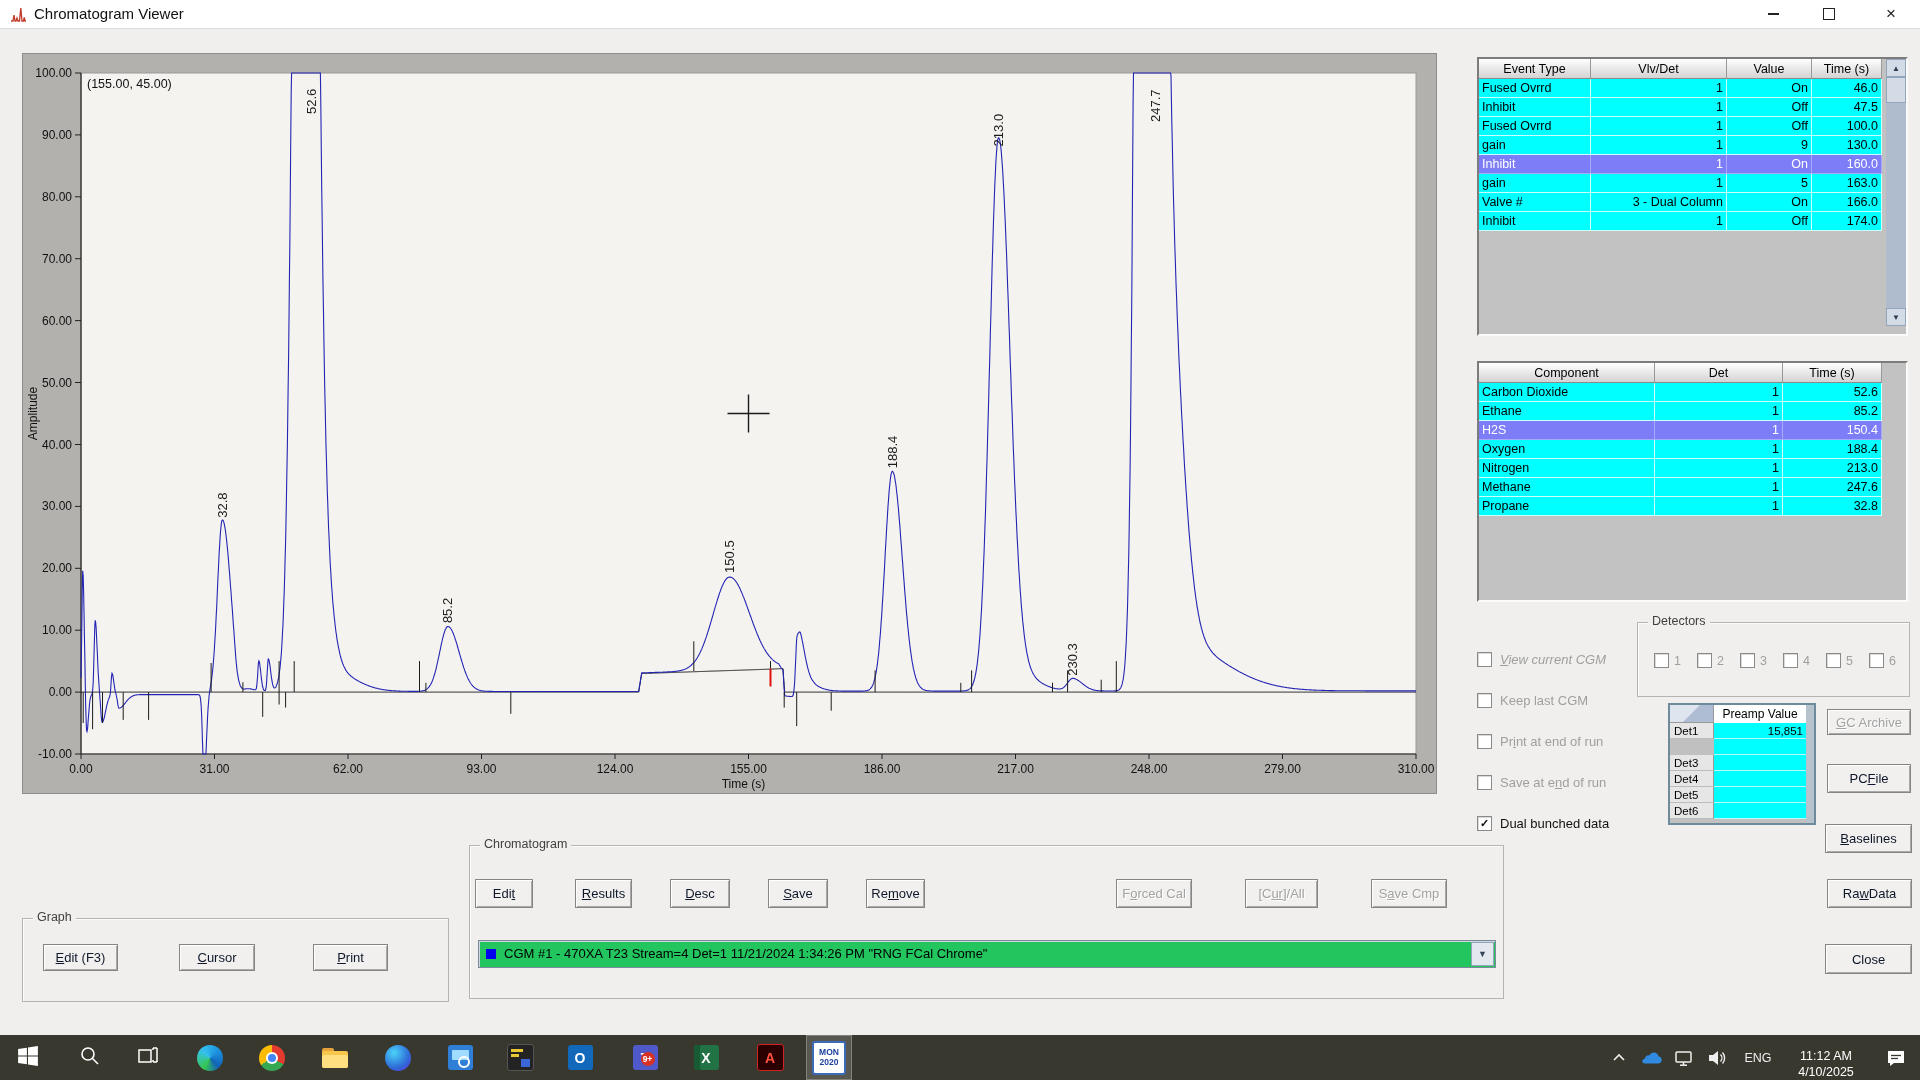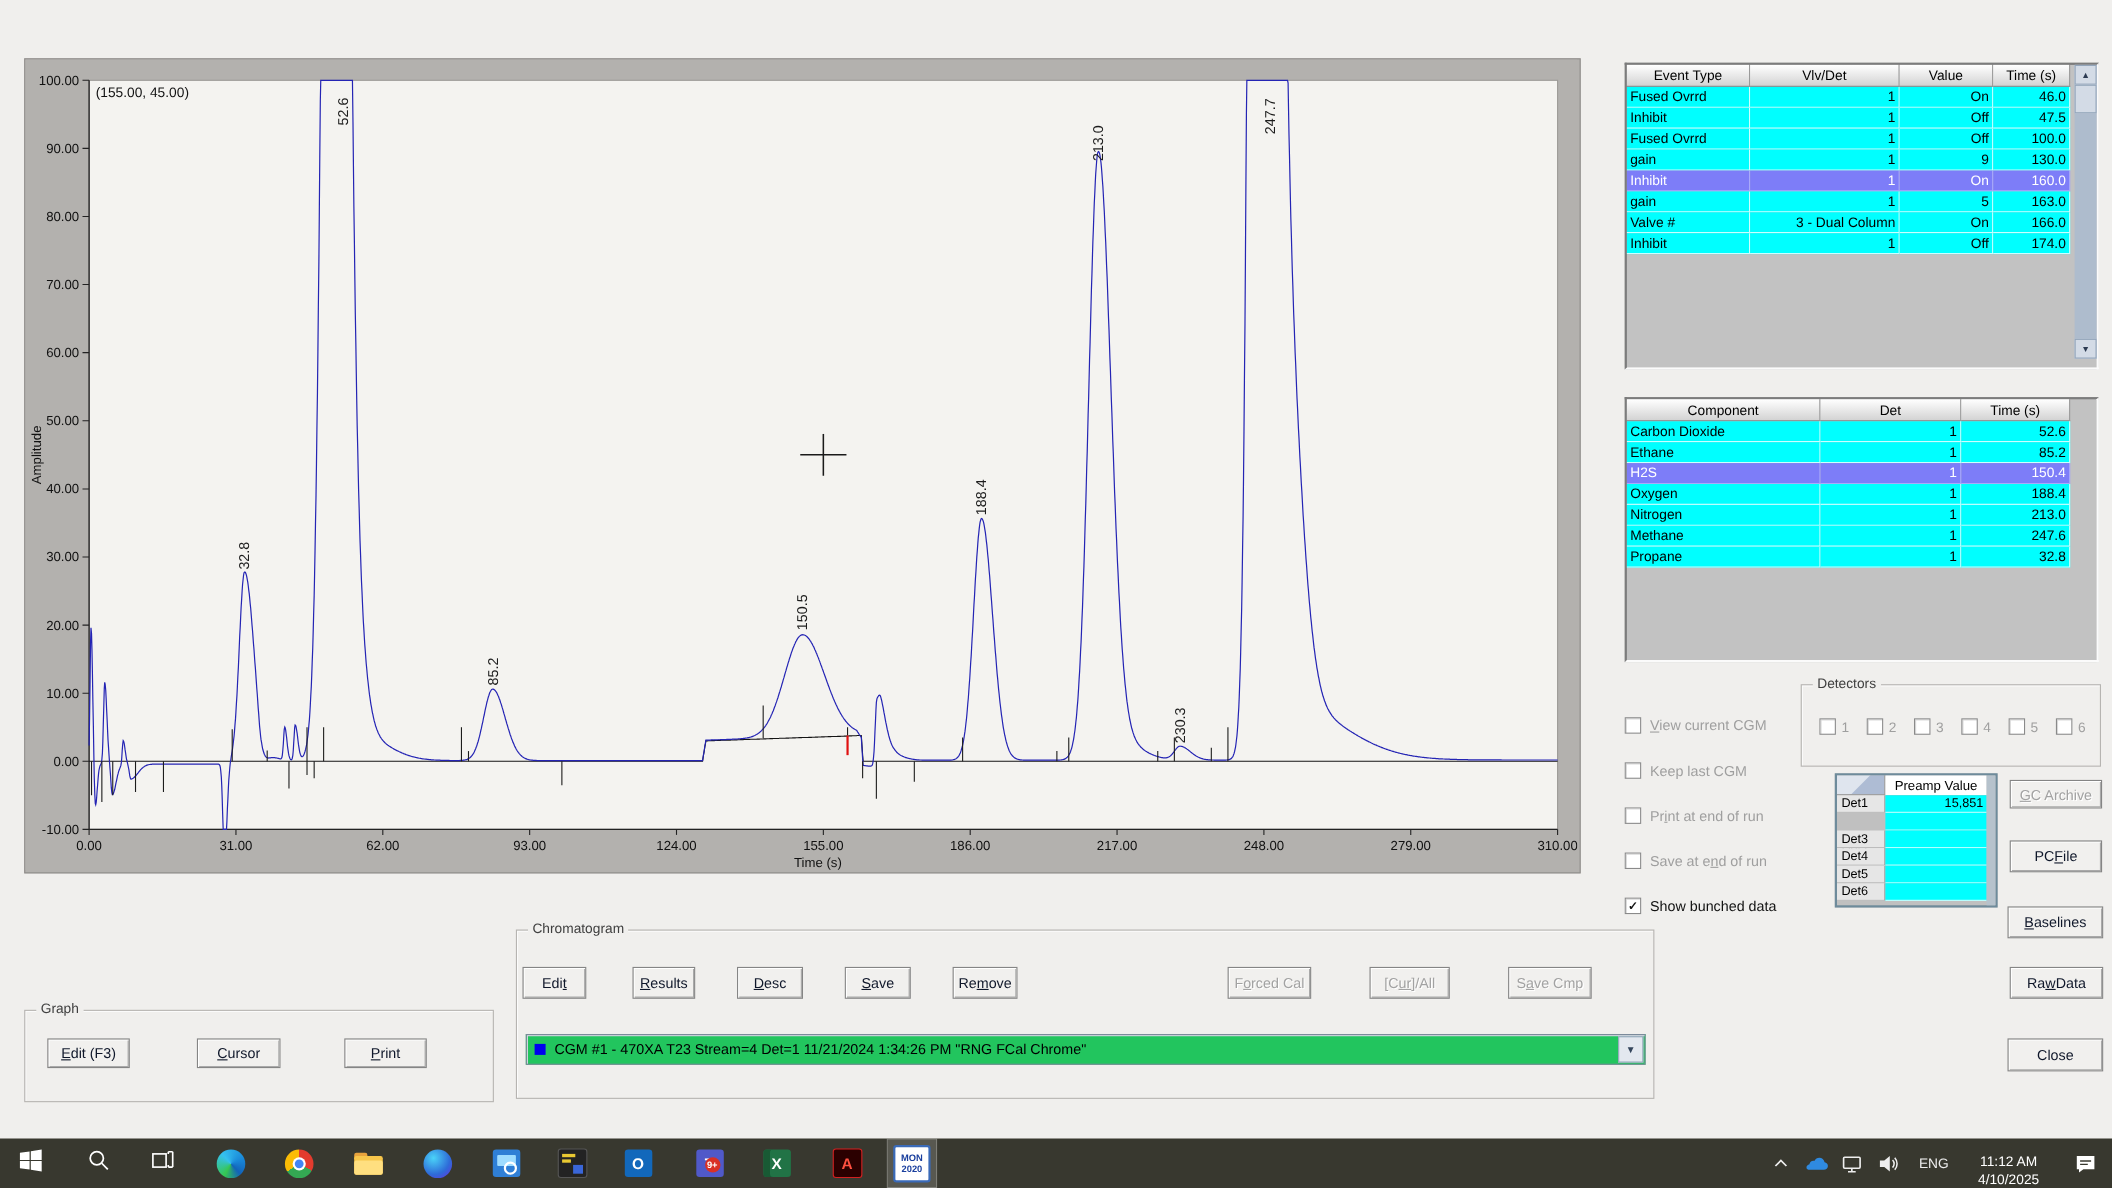--- a/index.html
+++ b/index.html
@@ -70,20 +70,37 @@
   .ic{position:relative;}
   .sq24{width:25px;height:25px;border-radius:3px;display:flex;align-items:center;justify-content:center;
         color:#fff;font-weight:bold;font-size:14px;}
   u{text-decoration:underline;}
 </style>
 </head>
 <body>
 
 <div id="app">
 
+  <div id="titlebar">
+    <span class="appicon">
+      <svg width="17" height="17" viewBox="0 0 17 17">
+          <path d="M1 15 L3 15 L4 9 L5 15 L6 15 L7 12 L8 15 L9.5 15 L10.8 2 L12 15 L13.5 15 L14.3 11.5 L15 15 L16 15" fill="none" stroke="#c0392b" stroke-width="1.3"></path>
+        </svg>
+    </span>
+    <span class="title">Chromatogram Viewer</span>
+    <div class="wbtn" style="left:1750px;width:46px;">
+        <span style="display:block;width:11px;height:1.5px;background:#222;"></span>
+      </div>
+    <div class="wbtn" style="left:1806px;width:46px;">
+        <span style="display:block;width:10px;height:10px;border:1.2px solid #222;"></span>
+      </div>
+    <div class="wbtn" style="left:1864px;width:54px;font-size:17px;">
+        <span>×</span>
+      </div>
+  </div>
 
   <div id="chart-panel">
     <svg id="chart-svg" width="1411" height="737">
         <rect x="0" y="0" width="1411" height="737" fill="#b3b1ae"></rect>
         <rect x="58" y="19" width="1335" height="681" fill="#f4f3f0" stroke="#9c9a97" stroke-width="1"></rect>
         <line x1="52" y1="19.0" x2="58" y2="19.0" stroke="#222" stroke-width="1"></line>
         <text x="49" y="23" font-size="12" text-anchor="end" fill="#111" font-family="Liberation Sans,sans-serif">100.00</text>
         <line x1="52" y1="80.9" x2="58" y2="80.9" stroke="#222" stroke-width="1"></line>
         <text x="49" y="84.9" font-size="12" text-anchor="end" fill="#111" font-family="Liberation Sans,sans-serif">90.00</text>
         <line x1="52" y1="142.8" x2="58" y2="142.8" stroke="#222" stroke-width="1"></line>
@@ -278,39 +295,39 @@
         </div>
         <div class="trow drow">
           <div class="td" style="width:176px;height:19px">Propane</div>
           <div class="td num" style="width:128px;height:19px">1</div>
           <div class="td num" style="width:99px;height:19px">32.8</div>
         </div>
       </div>
   </div>
 
   <div id="option-checkboxes">
-      <div class="cbrow disabled" style="left:1477px;top:652px;">
+      <div class="cbrow disabled" style="left:1477px;top:652px;font-style:italic;">
       <span class="cbbox"></span>
       <span><u>V</u>iew current CGM</span>
       </div>
       <div class="cbrow disabled" style="left:1477px;top:693px;">
       <span class="cbbox"></span>
       <span>Keep last CGM</span>
       </div>
       <div class="cbrow disabled" style="left:1477px;top:734px;">
       <span class="cbbox"></span>
       <span>Pr<u>i</u>nt at end of run</span>
       </div>
       <div class="cbrow disabled" style="left:1477px;top:775px;">
       <span class="cbbox"></span>
       <span>Save at e<u>n</u>d of run</span>
       </div>
       <div class="cbrow" style="left:1477px;top:816px;">
       <span class="cbbox">✓</span>
-      <span>Show bunched data</span>
+      <span>Dual bunched data</span>
       </div>
     </div>
 
   <div class="groupbox" style="left:1637px;top:622px;width:271px;height:73px;">
     <span class="gb-label">Detectors</span>
     <div id="detector-checks">
         <div class="cbrow disabled" style="left:16px;top:30px;">
       <span class="cbbox" style="margin-right:5px;"></span>
       <span style="font-size:12.5px;">1</span>
         </div>

